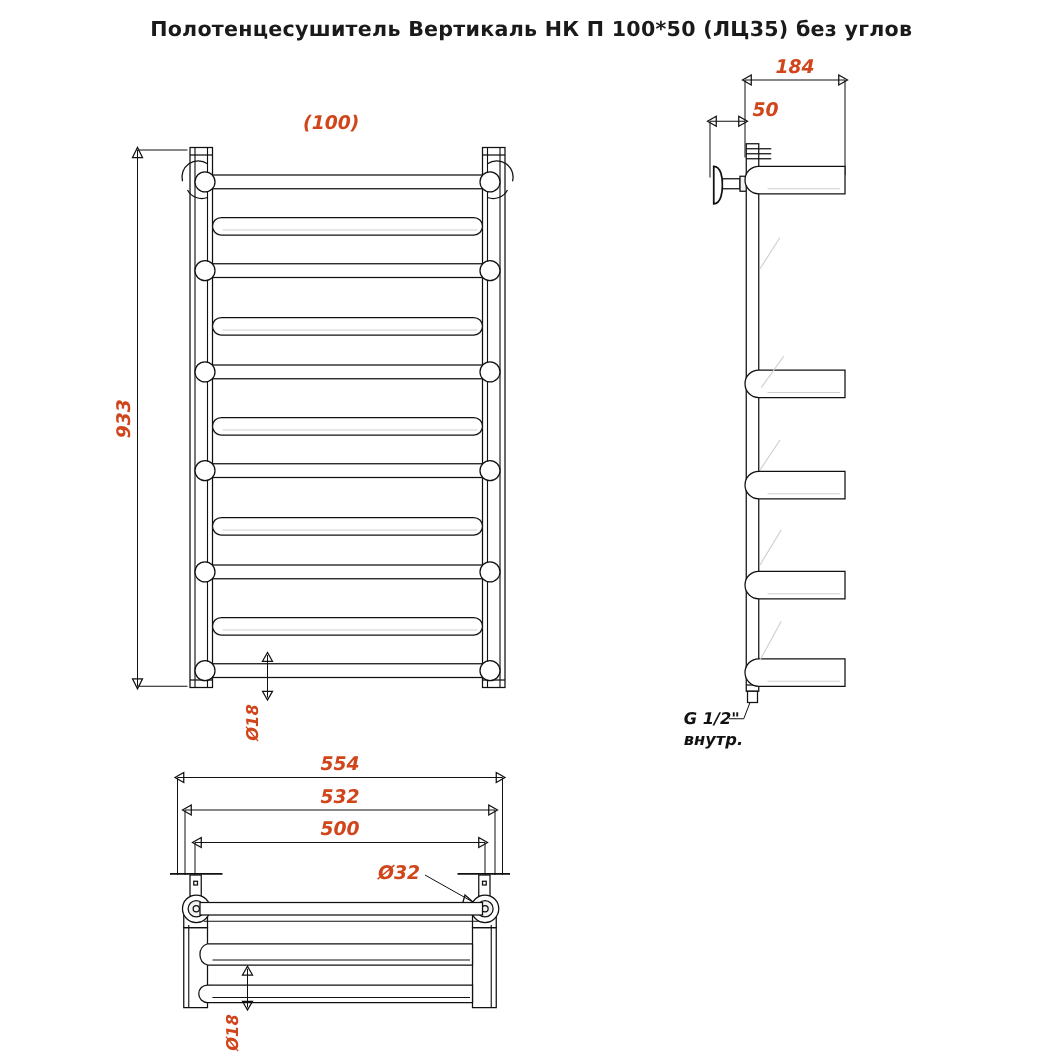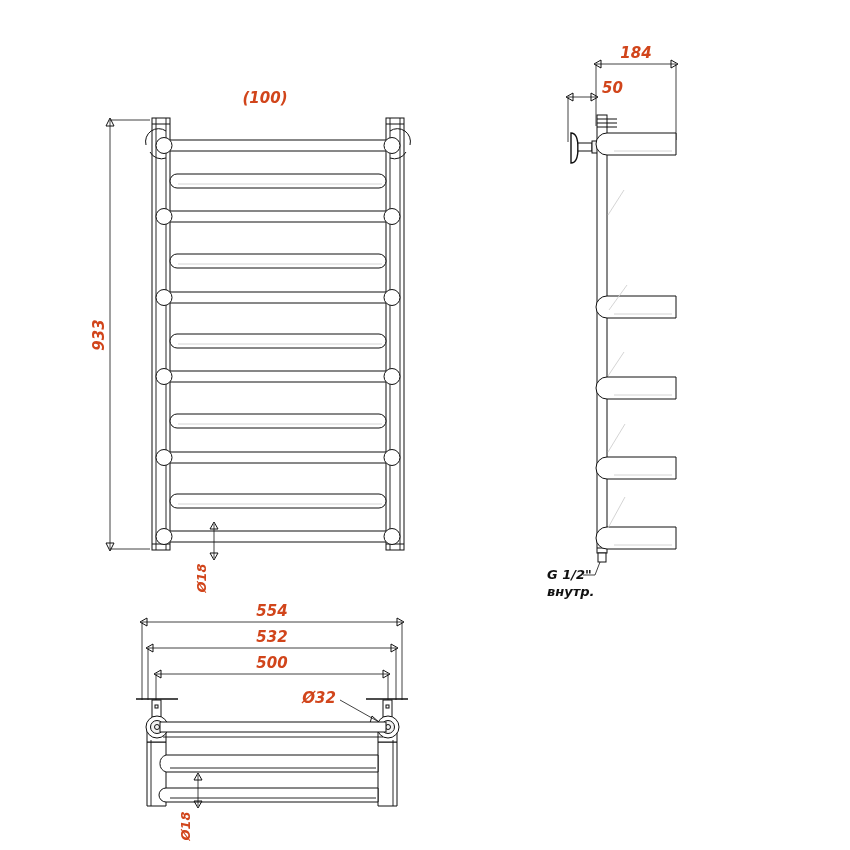--- a/index.html
+++ b/index.html
@@ -22,20 +22,21 @@
   .faint{stroke:#cfcfcf;fill:none;stroke-width:0.9;}
   .dimln{stroke:#111111;fill:none;stroke-width:0.8;}
   .fillw{fill:#ffffff;}
   .fillg{fill:#f2f2f2;}
 </style>
 </head>
 <body>
 
 <div id="root">
 
+  <div class="ttl">Полотенцесушитель Вертикаль НК П 100*50 (ЛЦ35) без углов</div>
 
   <svg id="drawing" viewBox="0 0 850 850">
 
     <defs>
       <marker id="ar" markerWidth="9" markerHeight="9" refX="8" refY="3" orient="auto" markerUnits="strokeWidth">
         <path d="M0,0 L8,3 L0,6 z" fill="#111111"></path>
       </marker>
       <marker id="arS" markerWidth="9" markerHeight="9" refX="0" refY="3" orient="auto" markerUnits="strokeWidth">
         <path d="M8,0 L0,3 L8,6 z" fill="#111111"></path>
       </marker>

